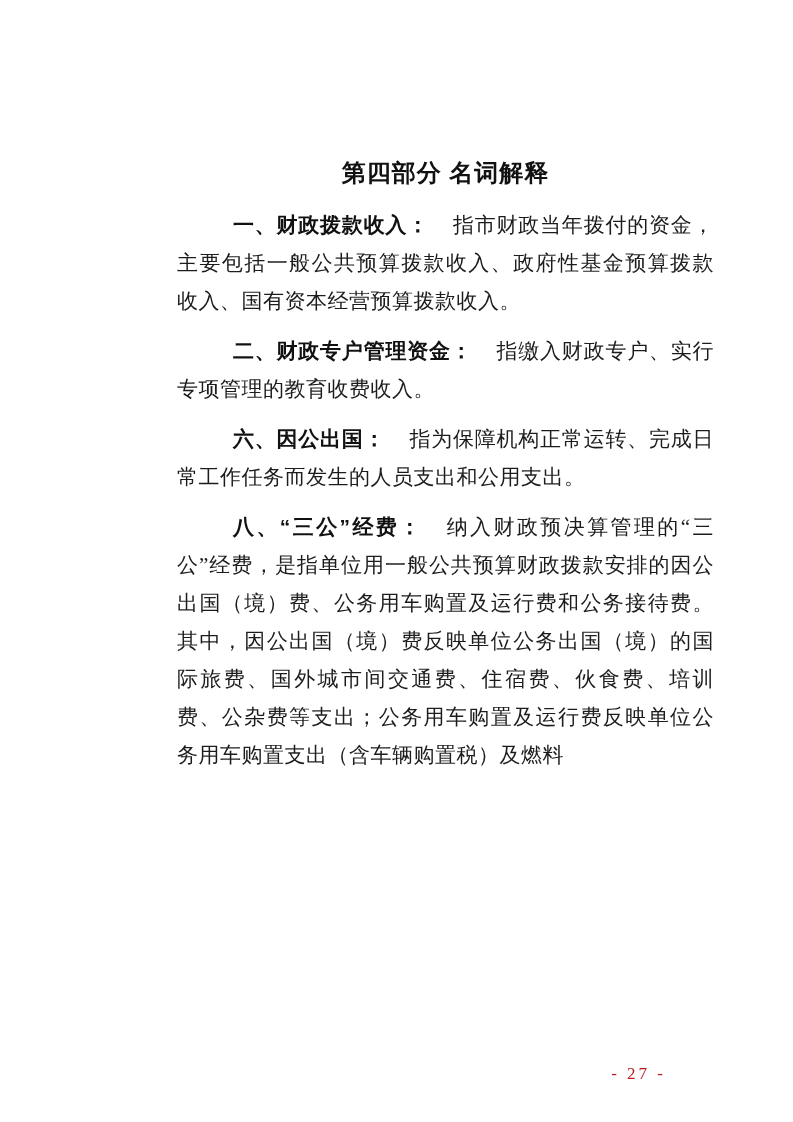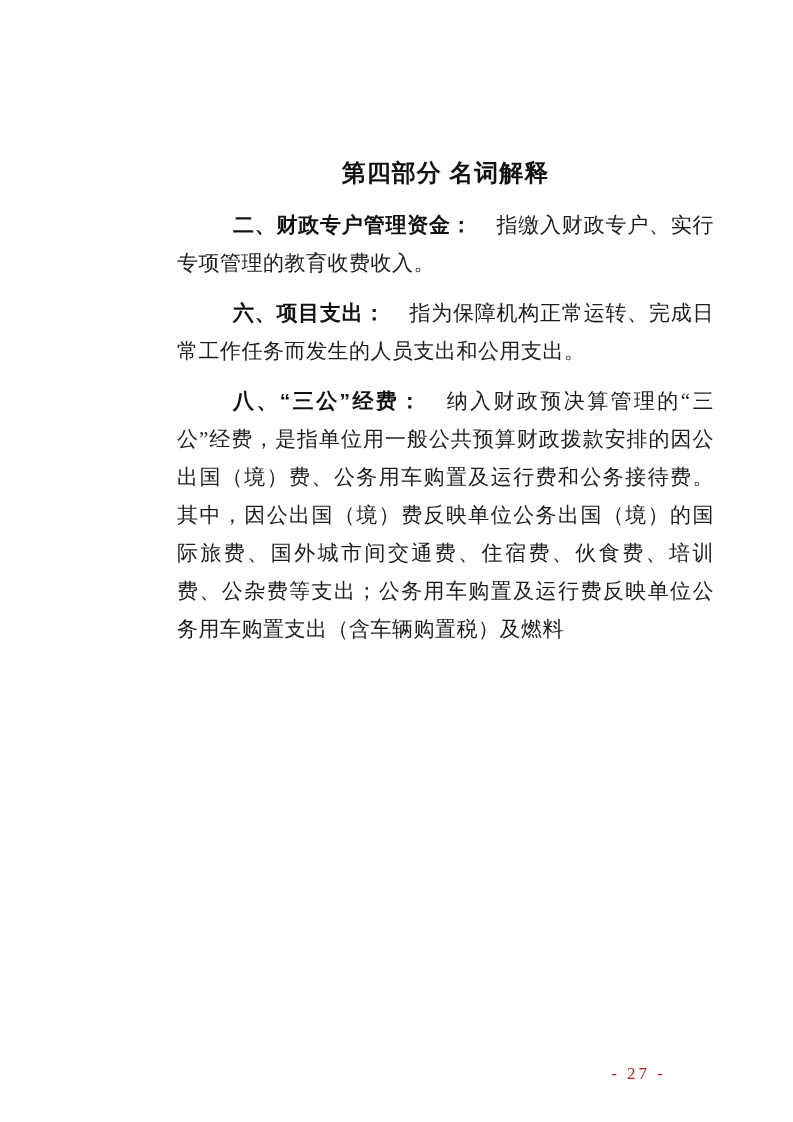--- a/index.html
+++ b/index.html
@@ -61,26 +61,27 @@
     color: #b91c1c;
   }
 </style>
 </head>
 <body>
 
 <div class="page">
   <div class="content">
     <h1 class="doc-title">第四部分 名词解释</h1>
 
+    <p class="term"><span class="lead">一、财政拨款收入：</span><span class="definition">指市财政当年拨付的资金，主要包括一般公共预算拨款收入、政府性基金预算拨款收入、国有资本经营预算拨款收入。</span></p>
 
     <p class="term"><span class="lead">二、财政专户管理资金：</span><span class="definition">指缴入财政专户、实行专项管理的教育收费收入。</span></p>
 
 
 
 
-    <p class="term"><span class="lead">六、项目支出：</span><span class="definition">指为保障机构正常运转、完成日常工作任务而发生的人员支出和公用支出。</span></p>
+    <p class="term"><span class="lead">六、因公出国：</span><span class="definition">指为保障机构正常运转、完成日常工作任务而发生的人员支出和公用支出。</span></p>
 
 
     <p class="term"><span class="lead">八、“三公”经费：</span><span class="definition">纳入财政预决算管理的“三公”经费，是指单位用一般公共预算财政拨款安排的因公出国（境）费、公务用车购置及运行费和公务接待费。其中，因公出国（境）费反映单位公务出国（境）的国际旅费、国外城市间交通费、住宿费、伙食费、培训费、公杂费等支出；公务用车购置及运行费反映单位公务用车购置支出（含车辆购置税）及燃料</span></p>
   </div>
 
   <div class="page-number">- 27 -</div>
 </div>
 
 </body></html>

